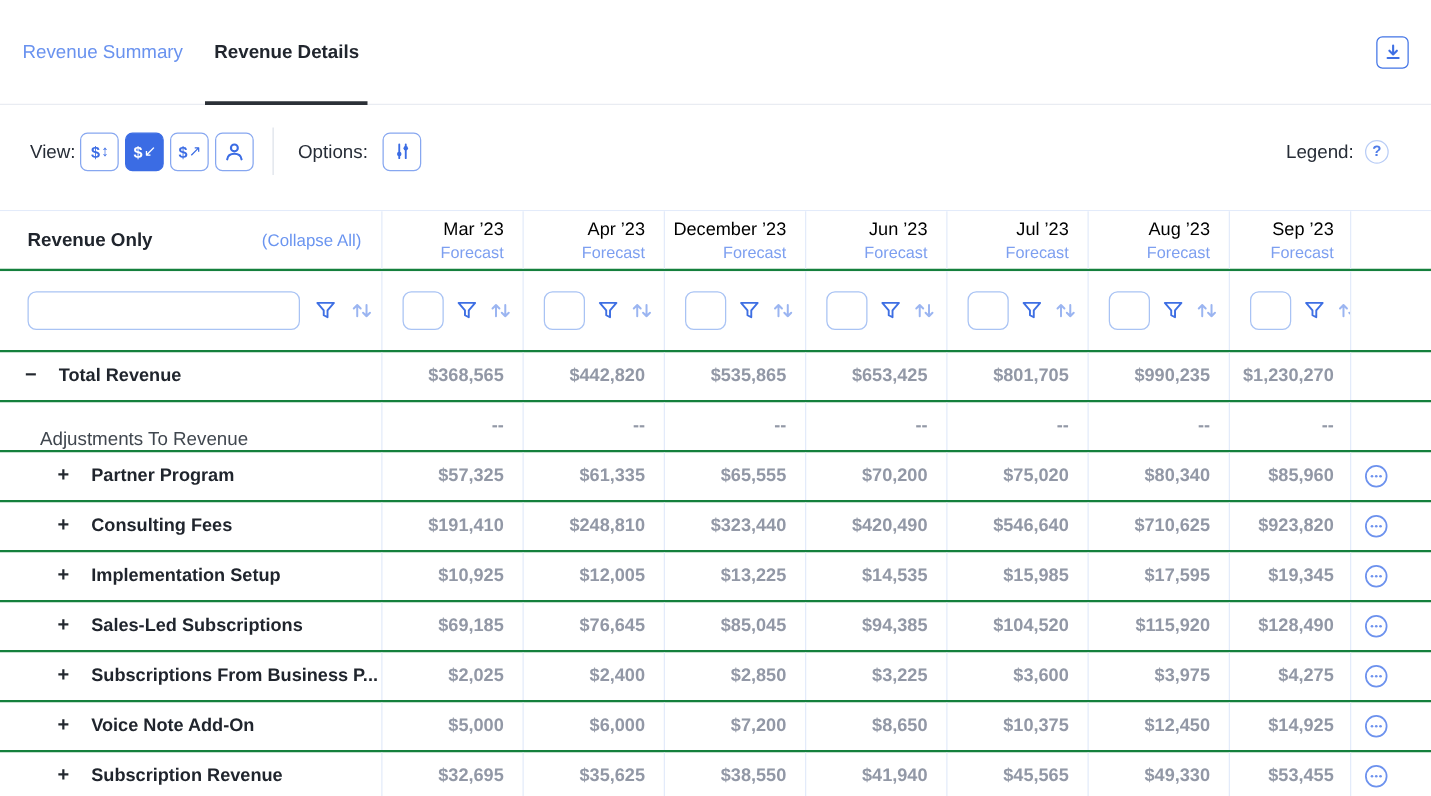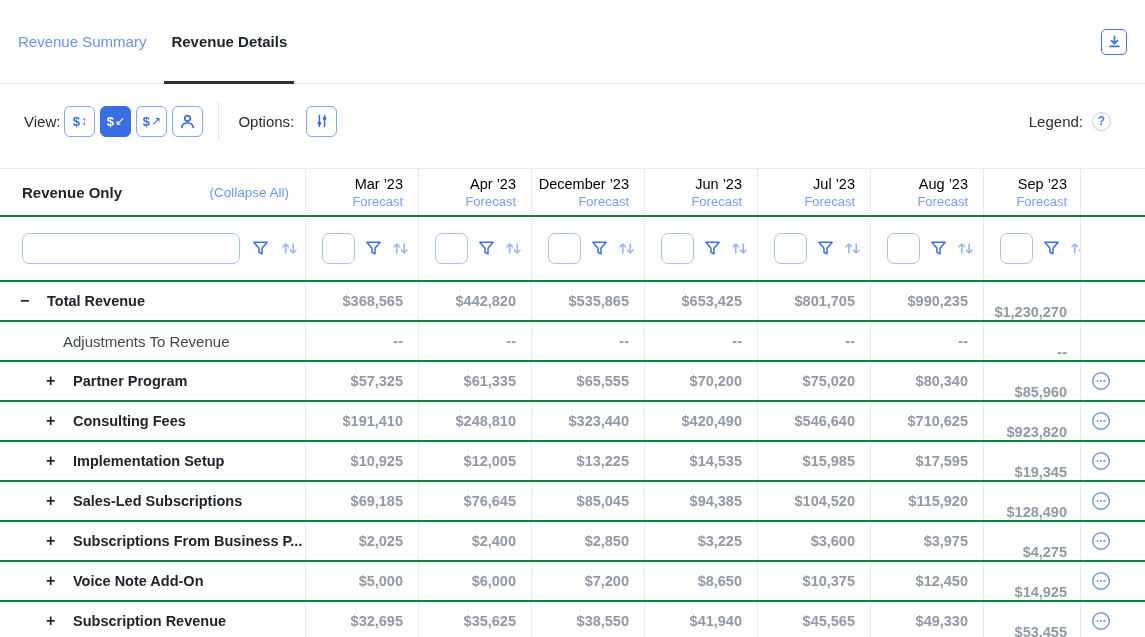--- a/index.html
+++ b/index.html
@@ -71,21 +71,21 @@
   .fcell { display:flex; align-items:center; padding-left:16px; gap:9px; }
   .funnel, .sorticon { flex:none; cursor:pointer; }
   
   .trow { height:40px; }
   .trow .lcell { display:flex; align-items:center; }
   .exp { width:27px; flex:none; font-size:16px; font-weight:700;
     color:#23282f; cursor:pointer; line-height:1; }
   .lbl.bold { font-size:14.5px; font-weight:700; color:#20252d; white-space:nowrap; }
   .lbl.regular { font-size:15px; font-weight:400; color:#40474f; white-space:nowrap; }
   .vcell { display:flex; align-items:center; justify-content:flex-end; padding-right:15px; }
-  .vcell.sep { padding-right:0; justify-content:flex-start;align-items:flex-end; }
+  .vcell.sep { padding-right:0; justify-content:flex-start; }
   .val { font-size:14.5px; font-weight:700; color:#9298a6; white-space:nowrap; }
   .vcell.sep .val { display:block; width:112px; padding-right:13px; text-align:right; }
   .dots { cursor:pointer; }
 </style>
 </head>
 <body>
 
 <div class="app">
 
   <div class="tabbar">
@@ -292,21 +292,21 @@
           </div>
           <div class="cell vcell">
             <span class="val">$990,235</span>
           </div>
           <div class="cell vcell sep">
             <span class="val">$1,230,270</span>
           </div>
           <div class="cell acell"></div>
         </div>
         <div class="row trow">
-          <div class="cell lcell" style="padding-left: 63px;">
+          <div class="cell lcell" style="padding-left: 32px; align-items: flex-end;">
             <span class="lbl regular">Adjustments To Revenue</span>
           </div>
           <div class="cell vcell">
             <span class="val">--</span>
           </div>
           <div class="cell vcell">
             <span class="val">--</span>
           </div>
           <div class="cell vcell">
             <span class="val">--</span>

